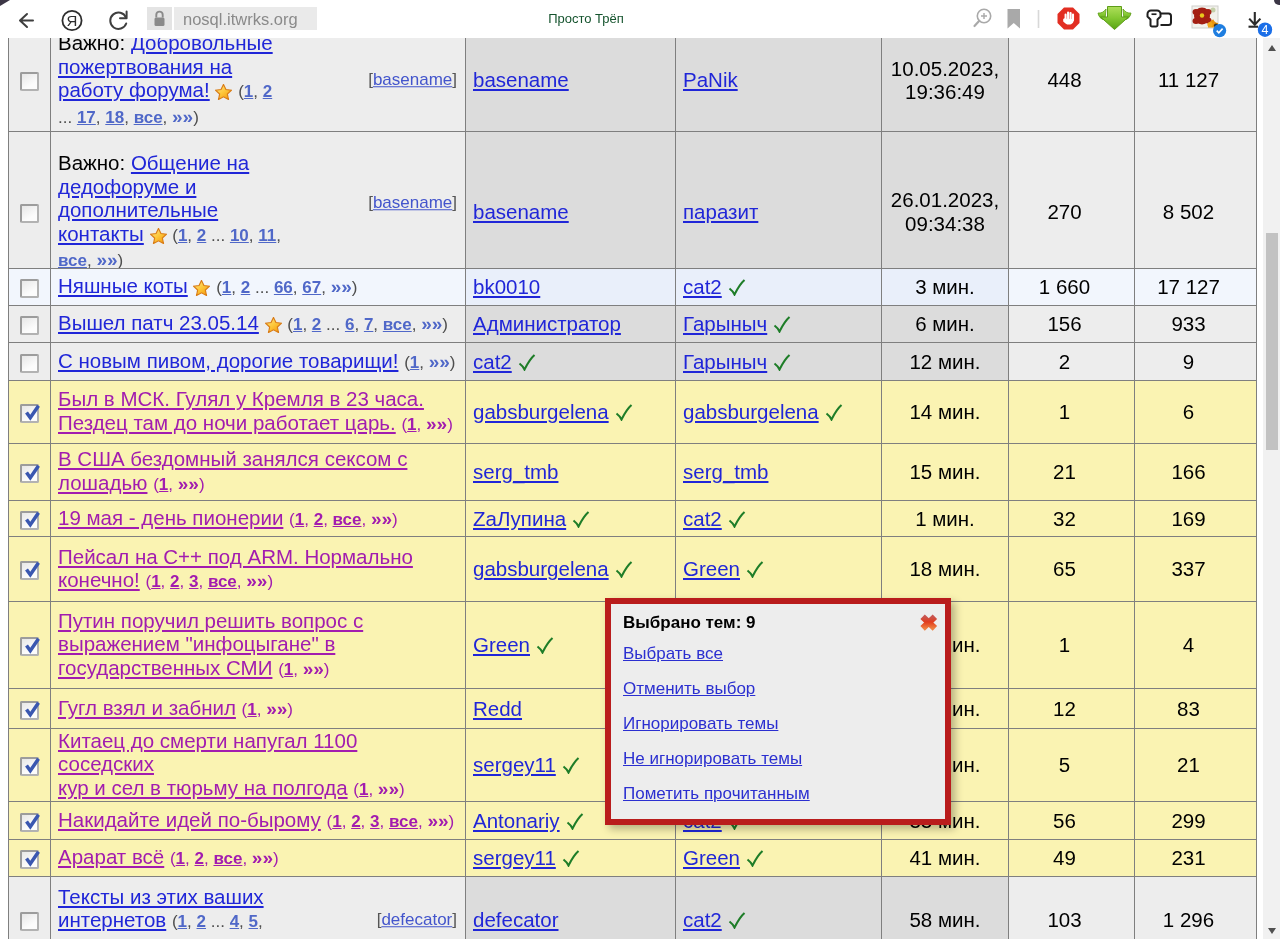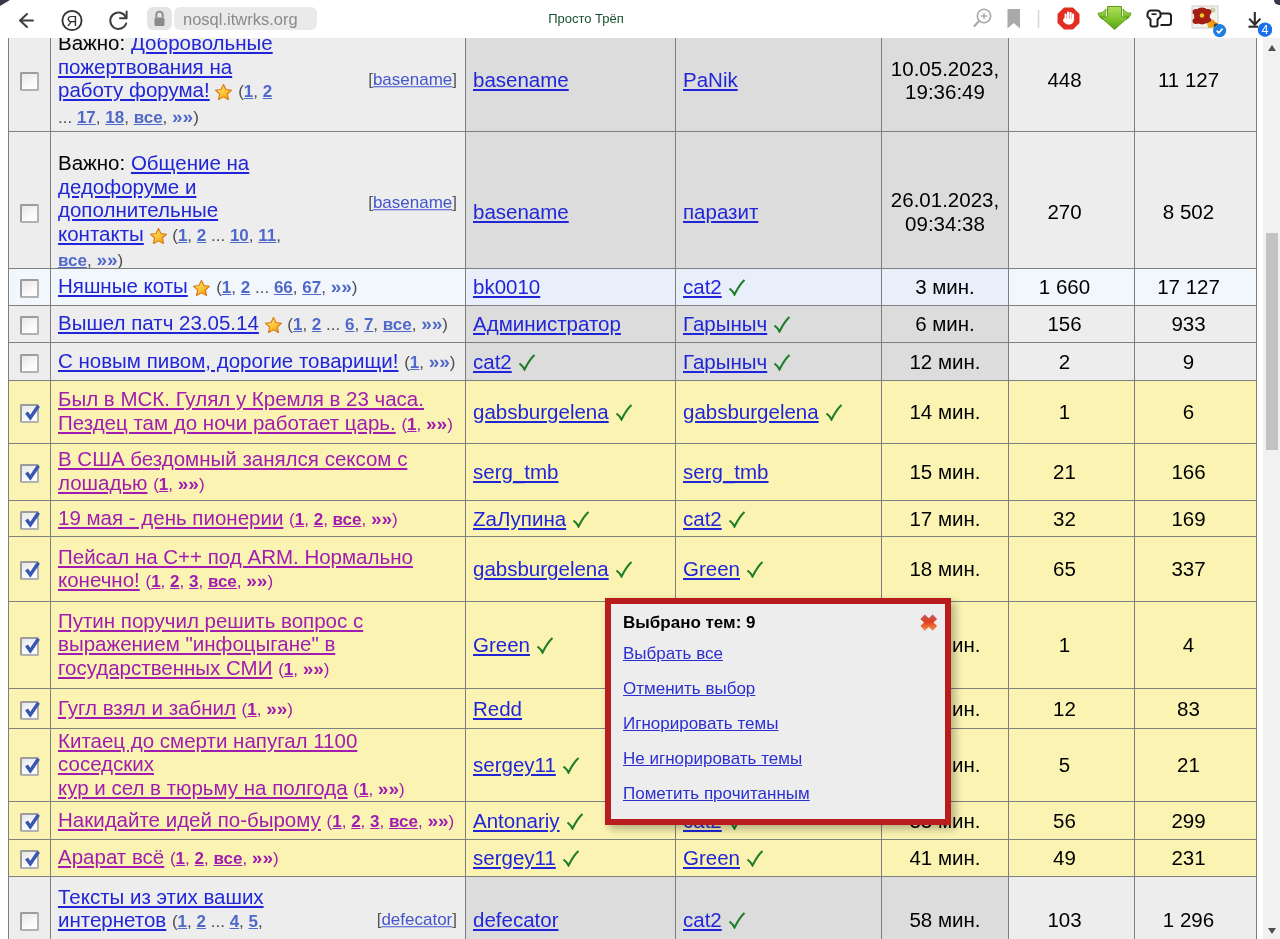--- a/index.html
+++ b/index.html
@@ -1,19 +1,19 @@
 <!DOCTYPE html>
 <html><head><meta charset="utf-8">
 <style>
 html,body{margin:0;padding:0}
 body{width:1280px;height:939px;overflow:hidden;position:relative;background:#fff;
   font-family:"Liberation Sans",sans-serif;}
 
 .chrome{position:absolute;left:0;top:0;width:1280px;height:38px;background:#fff;z-index:50}
-.chip{position:absolute;top:7px;height:23px;border-radius:6px;background:#eaeaea}
+.chip{position:absolute;top:7px;height:23px;border-radius:0;background:#eaeaea}
 .dom{left:174px;width:134px;color:#8a8a8a;font-size:16.5px;line-height:24px;padding-left:9px}
 .lockchip{left:147px;width:25px;background:#e4e4e4}
 .title{position:absolute;left:0;top:0;width:1172px;text-align:center;font-size:13px;color:#14532d;line-height:38px}
 .cornerTL{position:absolute;left:0;top:0;width:0;height:0;border-top:6px solid #3c3646;border-right:10px solid transparent}
 .cornerTR{position:absolute;right:0;top:0;width:6px;height:5px;background:#3c3646;border-bottom-left-radius:6px}
 
 .page{position:absolute;left:0;top:38px;width:1263px;height:901px;background:#fff;overflow:hidden}
 table{border-collapse:collapse;table-layout:fixed;margin-left:8px;margin-top:-20px;width:1248px;
   font-size:20.5px;line-height:23.5px}
 td{border:1.5px solid #7f7f7f;vertical-align:middle;padding:0;overflow:hidden}
@@ -202,21 +202,21 @@
  <td align="center"><span class="chk on"><svg width="19" height="19" viewBox="0 0 19 19">
                 <path d="M4.5 9.5 L8.3 14.8 L16.5 2.8" fill="none" stroke="#3a57b0" stroke-width="3.5"></path>
               </svg></span></td>
  <td class="t"><a class="m" href="#t">19 мая - день пионерии</a> <span class="pg">(<a href="#p">1</a>, <a href="#p">2</a>, <a href="#p">все</a>, <a class="nu" href="#p">»»</a>)</span></td>
  <td class="nm"><a class="m" href="#u">ZaЛупина</a><svg class="tick" width="19" height="18" viewBox="0 0 19 18">
               <path d="M2.5 10.5 C4.5 12 6.5 14.5 7.5 16.5 C10 11.5 13.5 5.5 17.5 2" fill="none" stroke="#1e7d28" stroke-width="2.1"></path>
             </svg></td>
  <td class="nm"><a class="m" href="#u">cat2</a><svg class="tick" width="19" height="18" viewBox="0 0 19 18">
               <path d="M2.5 10.5 C4.5 12 6.5 14.5 7.5 16.5 C10 11.5 13.5 5.5 17.5 2" fill="none" stroke="#1e7d28" stroke-width="2.1"></path>
             </svg></td>
- <td class="tm">17 мин.</td>
+ <td class="tm">1 мин.</td>
  <td class="num">32</td>
  <td class="num">169</td>
 </tr>
 <tr class="y" style="height:65px">
  <td align="center"><span class="chk on"><svg width="19" height="19" viewBox="0 0 19 19">
                 <path d="M4.5 9.5 L8.3 14.8 L16.5 2.8" fill="none" stroke="#3a57b0" stroke-width="3.5"></path>
               </svg></span></td>
  <td class="t"><a class="m" href="#t">Пейсал на С++ под ARM. Нормально<br>конечно!</a> <span class="pg">(<a href="#p">1</a>, <a href="#p">2</a>, <a href="#p">3</a>, <a href="#p">все</a>, <a class="nu" href="#p">»»</a>)</span></td>
  <td class="nm"><a class="m" href="#u">gabsburgelena</a><svg class="tick" width="19" height="18" viewBox="0 0 19 18">
               <path d="M2.5 10.5 C4.5 12 6.5 14.5 7.5 16.5 C10 11.5 13.5 5.5 17.5 2" fill="none" stroke="#1e7d28" stroke-width="2.1"></path>

